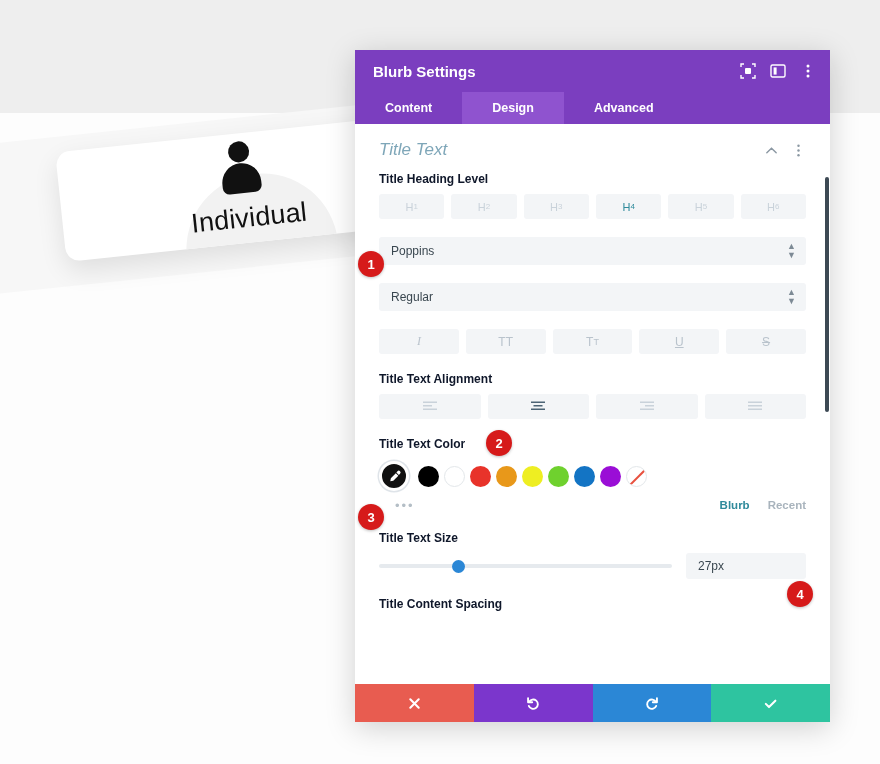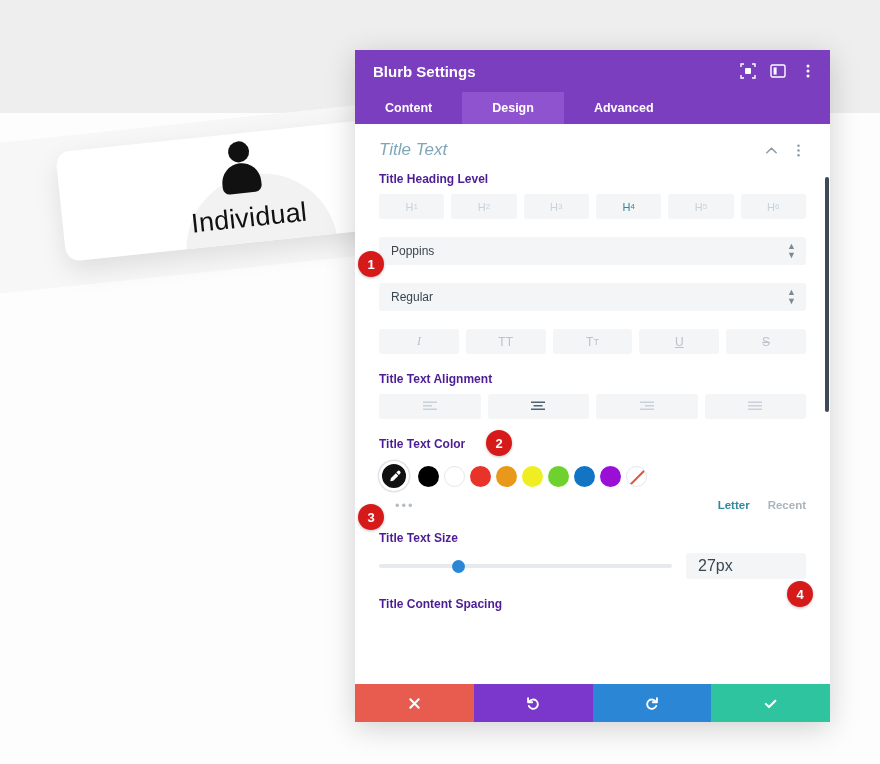--- a/index.html
+++ b/index.html
@@ -110,21 +110,21 @@
   .section-head {
     display: flex; align-items: center; padding: 16px 0 12px 0;
   }
   .section-title {
     flex: 1 1 auto; color: #7ea6b8; font-size: 17px; font-style: italic;
   }
   .sec-ico { width: 15px; height: 15px; margin-left: 12px; cursor: pointer; }
 
   .field { margin-bottom: 18px; }
   .field-label {
-    font-size: 12px; color: #4c1d95; font-weight: bold;
+    font-size: 12px; color: #0f172a; font-weight: bold;
     margin-bottom: 8px; display: flex; align-items: center;
   }
   .label-icons { display: flex; align-items: center; gap: 9px; margin-left: 10px; }
   .lbl-ico { width: 12px; height: 14px; cursor: pointer; display: block; }
 
   
   .seg-row { display: flex; gap: 7px; }
   .seg {
     flex: 1 1 0; height: 25px; background: #f3f5f7; border-radius: 3px;
     display: flex; align-items: center; justify-content: center;
@@ -190,21 +190,21 @@
     background: #e6eaee; border-radius: 2px;
   }
   .slider-knob {
     position: absolute; top: 2px; width: 13px; height: 13px;
     border-radius: 50%; background: #2b87d6; cursor: pointer;
     margin-left: -6px;
   }
   .num-box {
     width: 120px; height: 26px; background: #f3f5f7; border-radius: 3px;
     display: flex; align-items: center; padding: 0 12px;
-    font-size: 16px; color: #3a4750; flex: 0 0 auto;
+    font-size: 12px; color: #3a4750; flex: 0 0 auto;
   }
 
   
   .modal-footer { height: 38px; display: flex; flex: 0 0 auto; }
   .fbtn {
     flex: 1 1 0; display: flex; align-items: center; justify-content: center;
     cursor: pointer;
   }
   .fbtn svg { width: 15px; height: 15px; }
 
@@ -365,21 +365,21 @@
           <div class="swatch" style="background:#e8332a;"></div>
           <div class="swatch" style="background:#e8981a;"></div>
           <div class="swatch" style="background:#eeee22;"></div>
           <div class="swatch" style="background:#6fd12e;"></div>
           <div class="swatch" style="background:#1374c4;"></div>
           <div class="swatch" style="background:#9a0ed6;"></div>
           <div class="swatch none"></div>
         </div>
         <div class="color-foot">
           <div class="dots">•••</div>
-          <div class="tag on">Letter</div>
+          <div class="tag on">Blurb</div>
           <div class="tag off">Recent</div>
         </div>
       </div>
 
       <div class="field">
         <div class="field-label">Title Text Size</div>
         <div class="slider-field">
           <div class="slider-wrap">
             <div class="slider-track"></div>
             <div class="slider-knob" style="left:27%;"></div>

